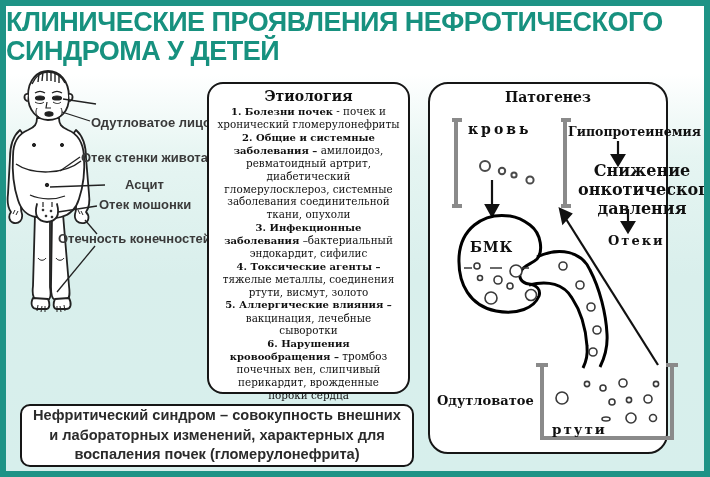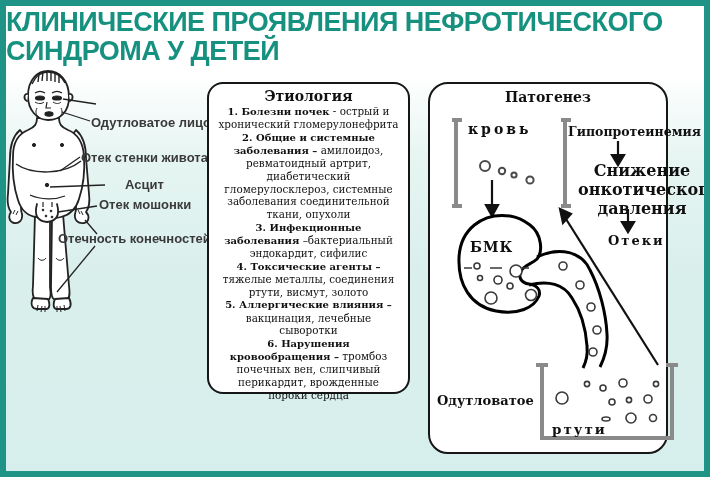--- a/index.html
+++ b/index.html
@@ -140,21 +140,21 @@
   </svg>
 
   <div class="fig-label" style="left:85px; top:109px;">Одутловатое лицо</div>
   <div class="fig-label" style="left:75px; top:144px;">Отек стенки живота</div>
   <div class="fig-label" style="left:101px;top:171px;margin-left:18px;">Асцит</div>
   <div class="fig-label" style="left:93px; top:191px;">Отек мошонки</div>
   <div class="fig-label" style="left:52px; top:225px;">Отечность конечностей</div>
 
   <div class="box" id="etiology">
     <div class="et-head">Этиология</div>
-    <p class="et-item"><b>1. Болезни почек</b><span> - острый и хронический гломерулонефрита</span></p>
+    <p class="et-item"><b>1. Болезни почек</b><span> - почек и хронический гломерулонефриты</span></p>
     <p class="et-item"><b>2. Общие и системные заболевания –</b><span> амилоидоз, ревматоидный артрит, диабетический гломерулосклероз, системные заболевания соединительной ткани, опухоли</span></p>
     <p class="et-item"><b>3. Инфекционные заболевания</b><span> –бактериальный эндокардит, сифилис</span></p>
     <p class="et-item"><b>4. Токсические агенты –</b><span> тяжелые металлы, соединения ртути, висмут, золото</span></p>
     <p class="et-item"><b>5. Аллергические влияния –</b><span> вакцинация, лечебные сыворотки</span></p>
     <p class="et-item"><b>6. Нарушения кровообращения –</b><span> тромбоз почечных вен, слипчивый перикардит, врожденные пороки сердца</span></p>
   </div>
 
   <div class="box" id="pathogenesis">
     <div class="pg-head">Патогенез</div>
 
@@ -238,14 +238,17 @@
 
     <div class="pg-label" id="lbl-blood">кровь</div>
     <div class="pg-label" id="lbl-hypo">Гипопротеинемия</div>
     <div class="pg-label" id="lbl-oncotic">Снижение онкотического давления</div>
     <div class="pg-label" id="lbl-edema">Отеки</div>
     <div class="pg-label" id="lbl-bmk">БМК</div>
     <div class="pg-label" id="lbl-proteinuria">Одутловатое</div>
     <div class="pg-label" id="lbl-urine">ртути</div>
   </div>
 
+  <div class="box" id="definition">
+    <span>Нефритический синдром – совокупность внешних и лабораторных изменений, характерных для воспаления почек (гломерулонефрита)</span>
+  </div>
 
 </div>
 
 </body></html>

